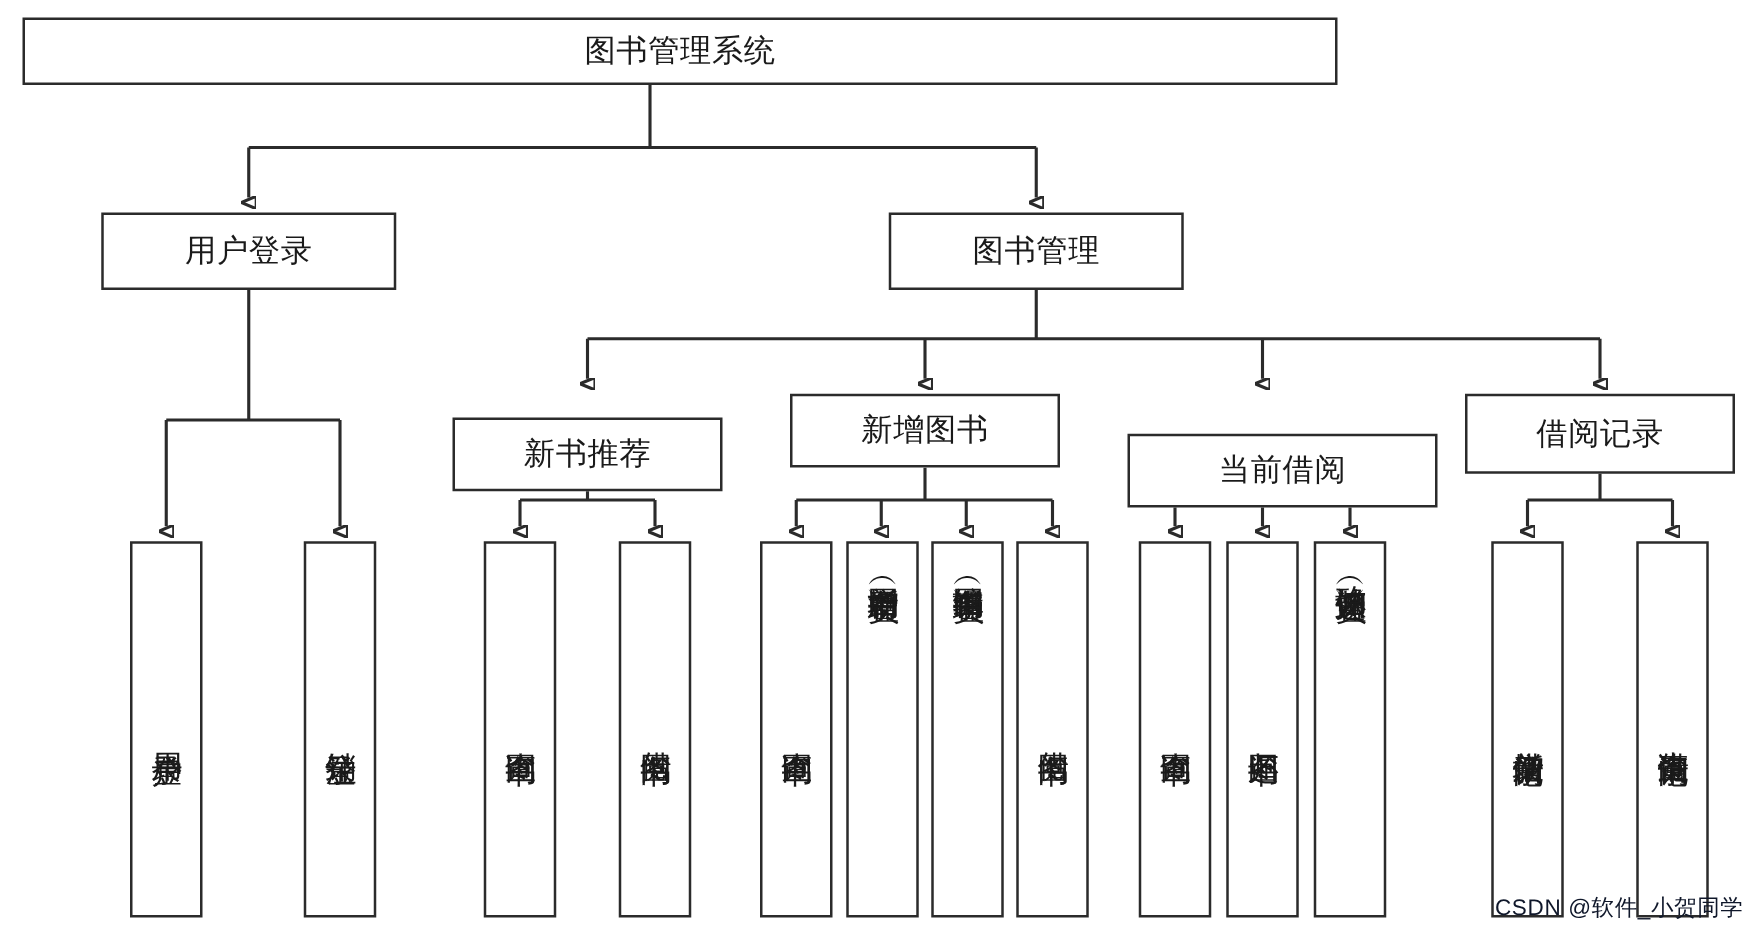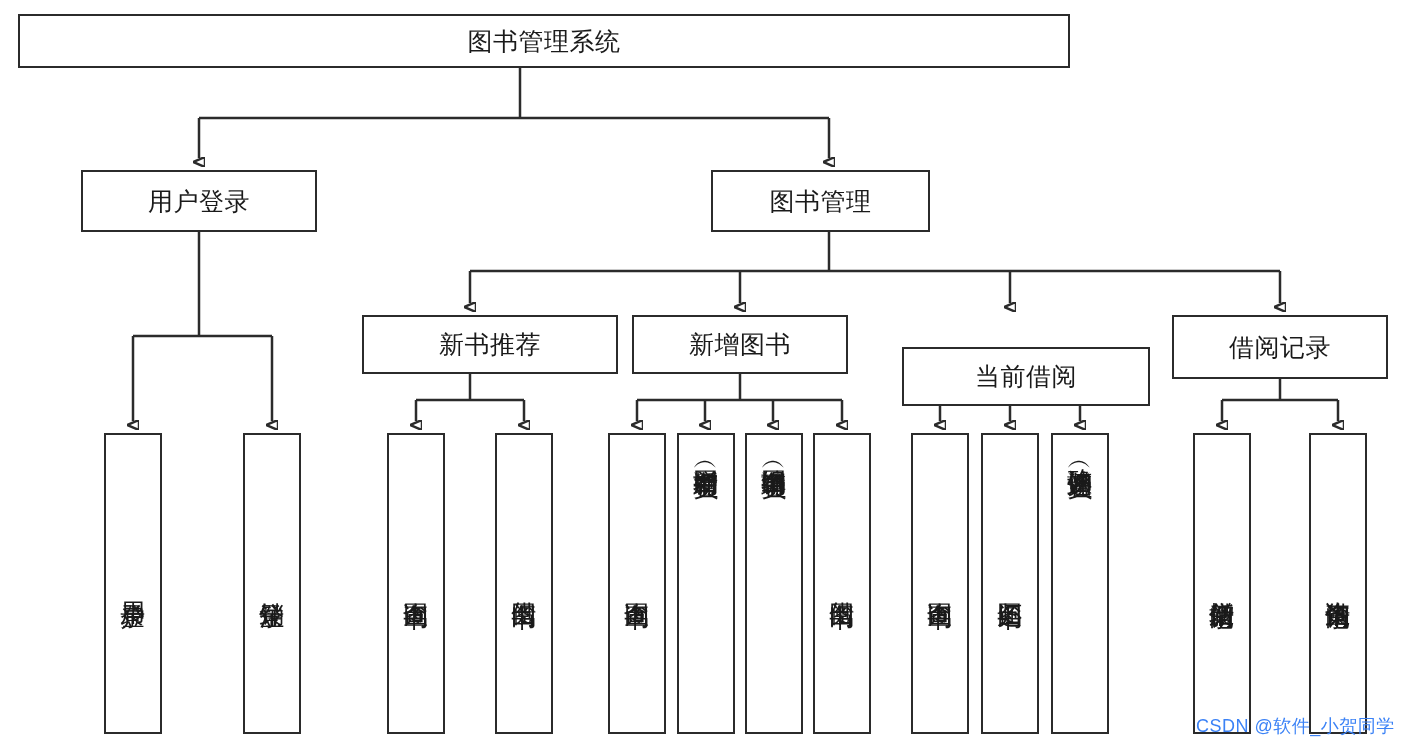--- a/index.html
+++ b/index.html
@@ -47,21 +47,21 @@
     padding-top: 14px;
     white-space: nowrap;
   }
   .node-v.center-v {
     justify-content: center;
     padding-top: 0;
   }
   .watermark {
     position: absolute;
     font-size: 18px;
-    color: #3b82f6;
+    color: #0f172a;
     white-space: nowrap;
     letter-spacing: 0.5px;
   }
   svg.links {
     position: absolute;
     left: 0;
     top: 0;
     width: 1405px;
     height: 747px;
     pointer-events: none;
@@ -122,23 +122,23 @@
     <line x1="1280" y1="374" x2="1280" y2="400"></line>
     <line x1="1222" y1="400" x2="1338" y2="400"></line>
     <line x1="1222" y1="400" x2="1222" y2="421" marker-end="url(#arrow)"></line>
     <line x1="1338" y1="400" x2="1338" y2="421" marker-end="url(#arrow)"></line>
   </svg>
 
   <div class="node node-h node-root" style="left:18px; top:14px; width:1052px; height:54px;">图书管理系统</div>
 
   <div class="node node-h" style="left:81px; top:170px; width:236px; height:62px;">用户登录</div>
 
-  <div class="node node-h" style="left:711px; top:170px; width:219px; height:62px;">图书管理</div>
+  <div class="node node-h" style="left:711px; top:170px; width:236px; height:62px;">图书管理</div>
 
-  <div class="node node-h" style="left:362px; top:315px; width:256px; height:59px;">新书推荐</div>
+  <div class="node node-h" style="left:362px; top:334px; width:216px; height:59px;">新书推荐</div>
 
   <div class="node node-h" style="left:632px; top:315px; width:216px; height:59px;">新增图书</div>
 
   <div class="node node-h" style="left:902px; top:315px; width:248px; height:59px;margin-top:32px;">当前借阅</div>
 
   <div class="node node-h" style="left:1172px; top:315px; width:216px; height:64px;">借阅记录</div>
 
   <div class="node node-v center-v" style="left:104px; top:433px; width:58px; height:301px;">用户登录</div>
 
   <div class="node node-v center-v" style="left:243px; top:433px; width:58px; height:301px;">注销登录</div>

